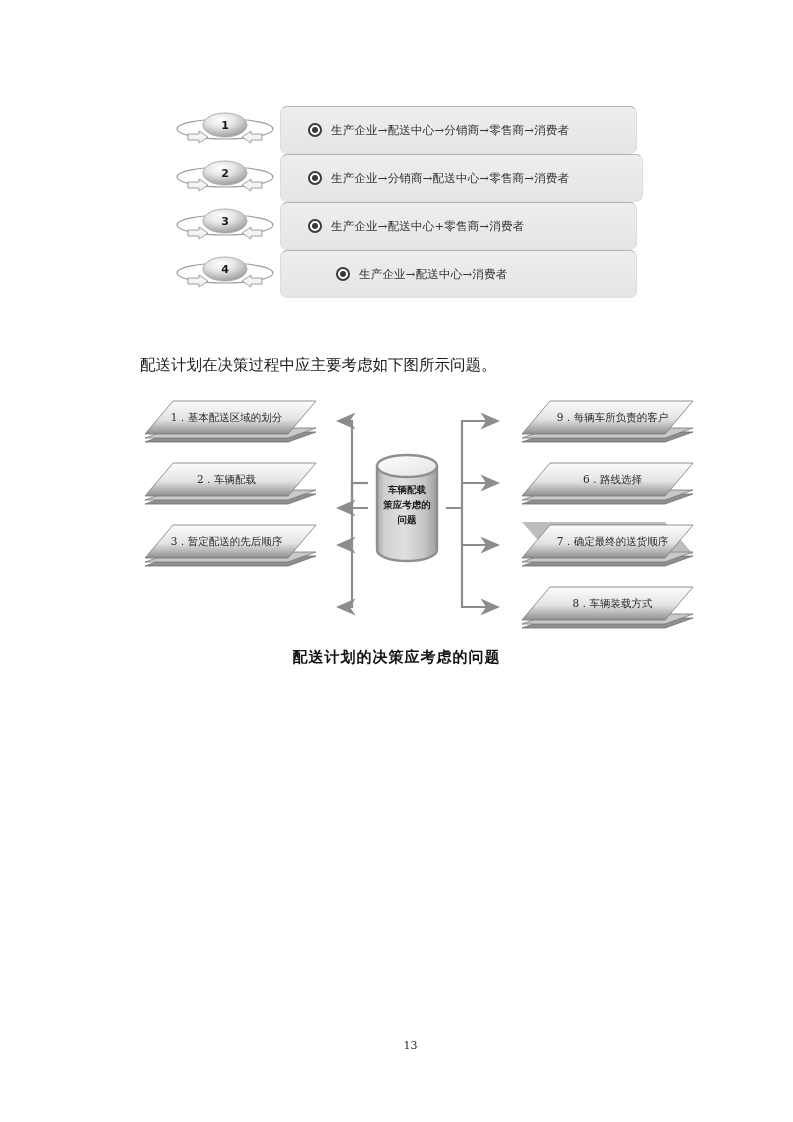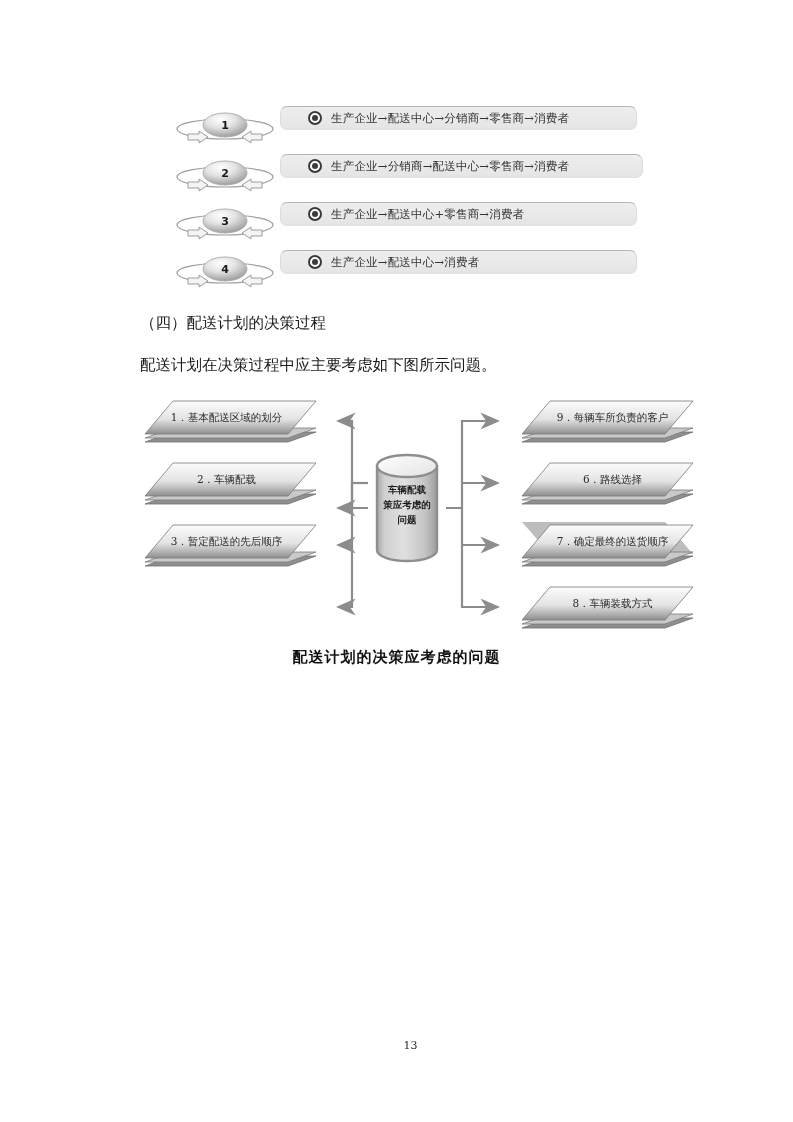--- a/index.html
+++ b/index.html
@@ -43,33 +43,33 @@
     top: 1px;
     width: 100px;
     height: 40px;
   }
   .ringicon svg { display: block; }
 
   .lbox {
     position: absolute;
     left: 105px;
     top: 0px;
-    height: 24px;
+    height: 48px;
     border-radius: 7px;
     background: linear-gradient(to bottom, #eeeeee 0%, #e9e9e9 55%, #e4e4e4 100%);
     border-top: 1px solid #b6b6b6;
     border-left: 1px solid #dcdcdc;
     border-right: 1px solid #dcdcdc;
     border-bottom: 1px solid #e0e0e0;
     box-sizing: border-box;
   }
   .lbox.w1 { width: 357px; }
   .lbox.w2 { width: 363px; }
   .lbox.w3 { width: 357px; }
-  .lbox.w4 { width: 357px; }
+  .lbox.w4 { width: 357px; padding-left: 28px; }
 
   .lbox-inner {
     display: flex;
     align-items: center;
     height: 100%;
     padding-left: 27px;
   }
   .bullet {
     width: 10px;
     height: 10px;
@@ -303,21 +303,20 @@
       </div>
       <div class="lbox w4">
         <div class="lbox-inner">
           <span class="bullet"></span>
           <span class="lbox-text">生产企业→配送中心→消费者</span>
         </div>
       </div>
     </div>
   </div>
 
-  <div class="body-head" id="heading-four">（四）配送计划的决策过程</div>
   <div class="body-head" id="para-one">配送计划在决策过程中应主要考虑如下图所示问题。</div>
 
   <div id="diagram">
 
     <svg id="connectors" viewBox="0 0 580 245">
       <defs>
         <marker id="ahL" markerWidth="9" markerHeight="9" refX="8" refY="4.5" orient="auto">
           <path d="M9,4.5 L0,0.6 L2.6,4.5 L0,8.4 Z" fill="#8c8c8c"></path>
         </marker>
         <marker id="ahR" markerWidth="9" markerHeight="9" refX="8" refY="4.5" orient="auto">

